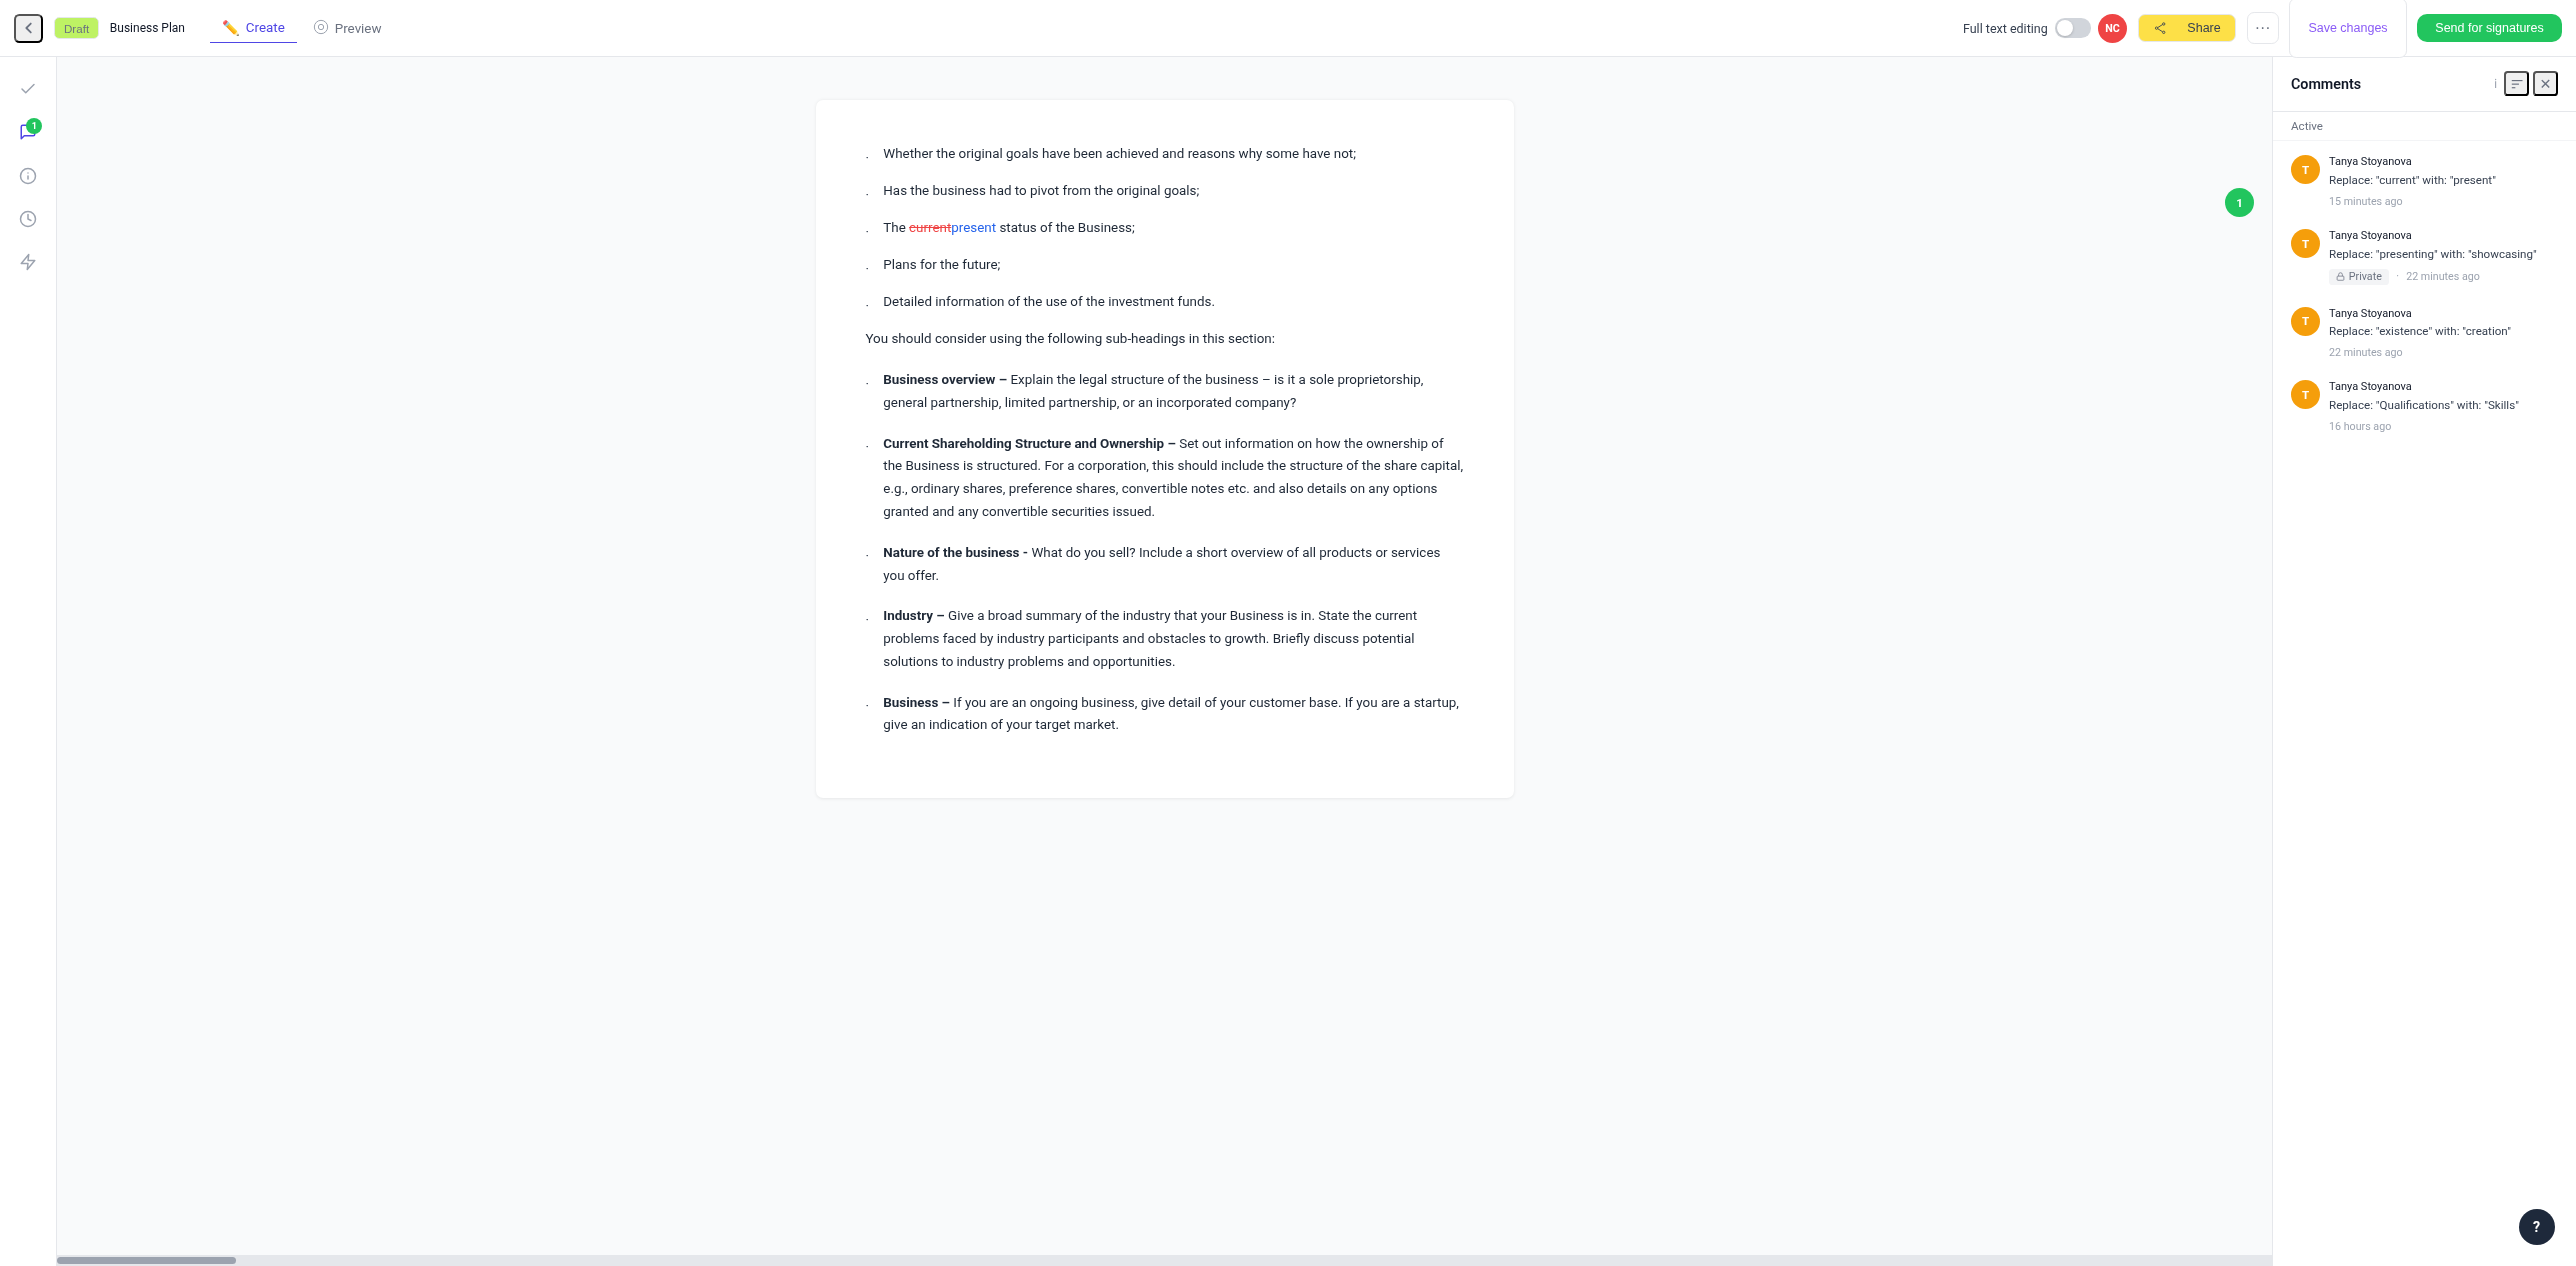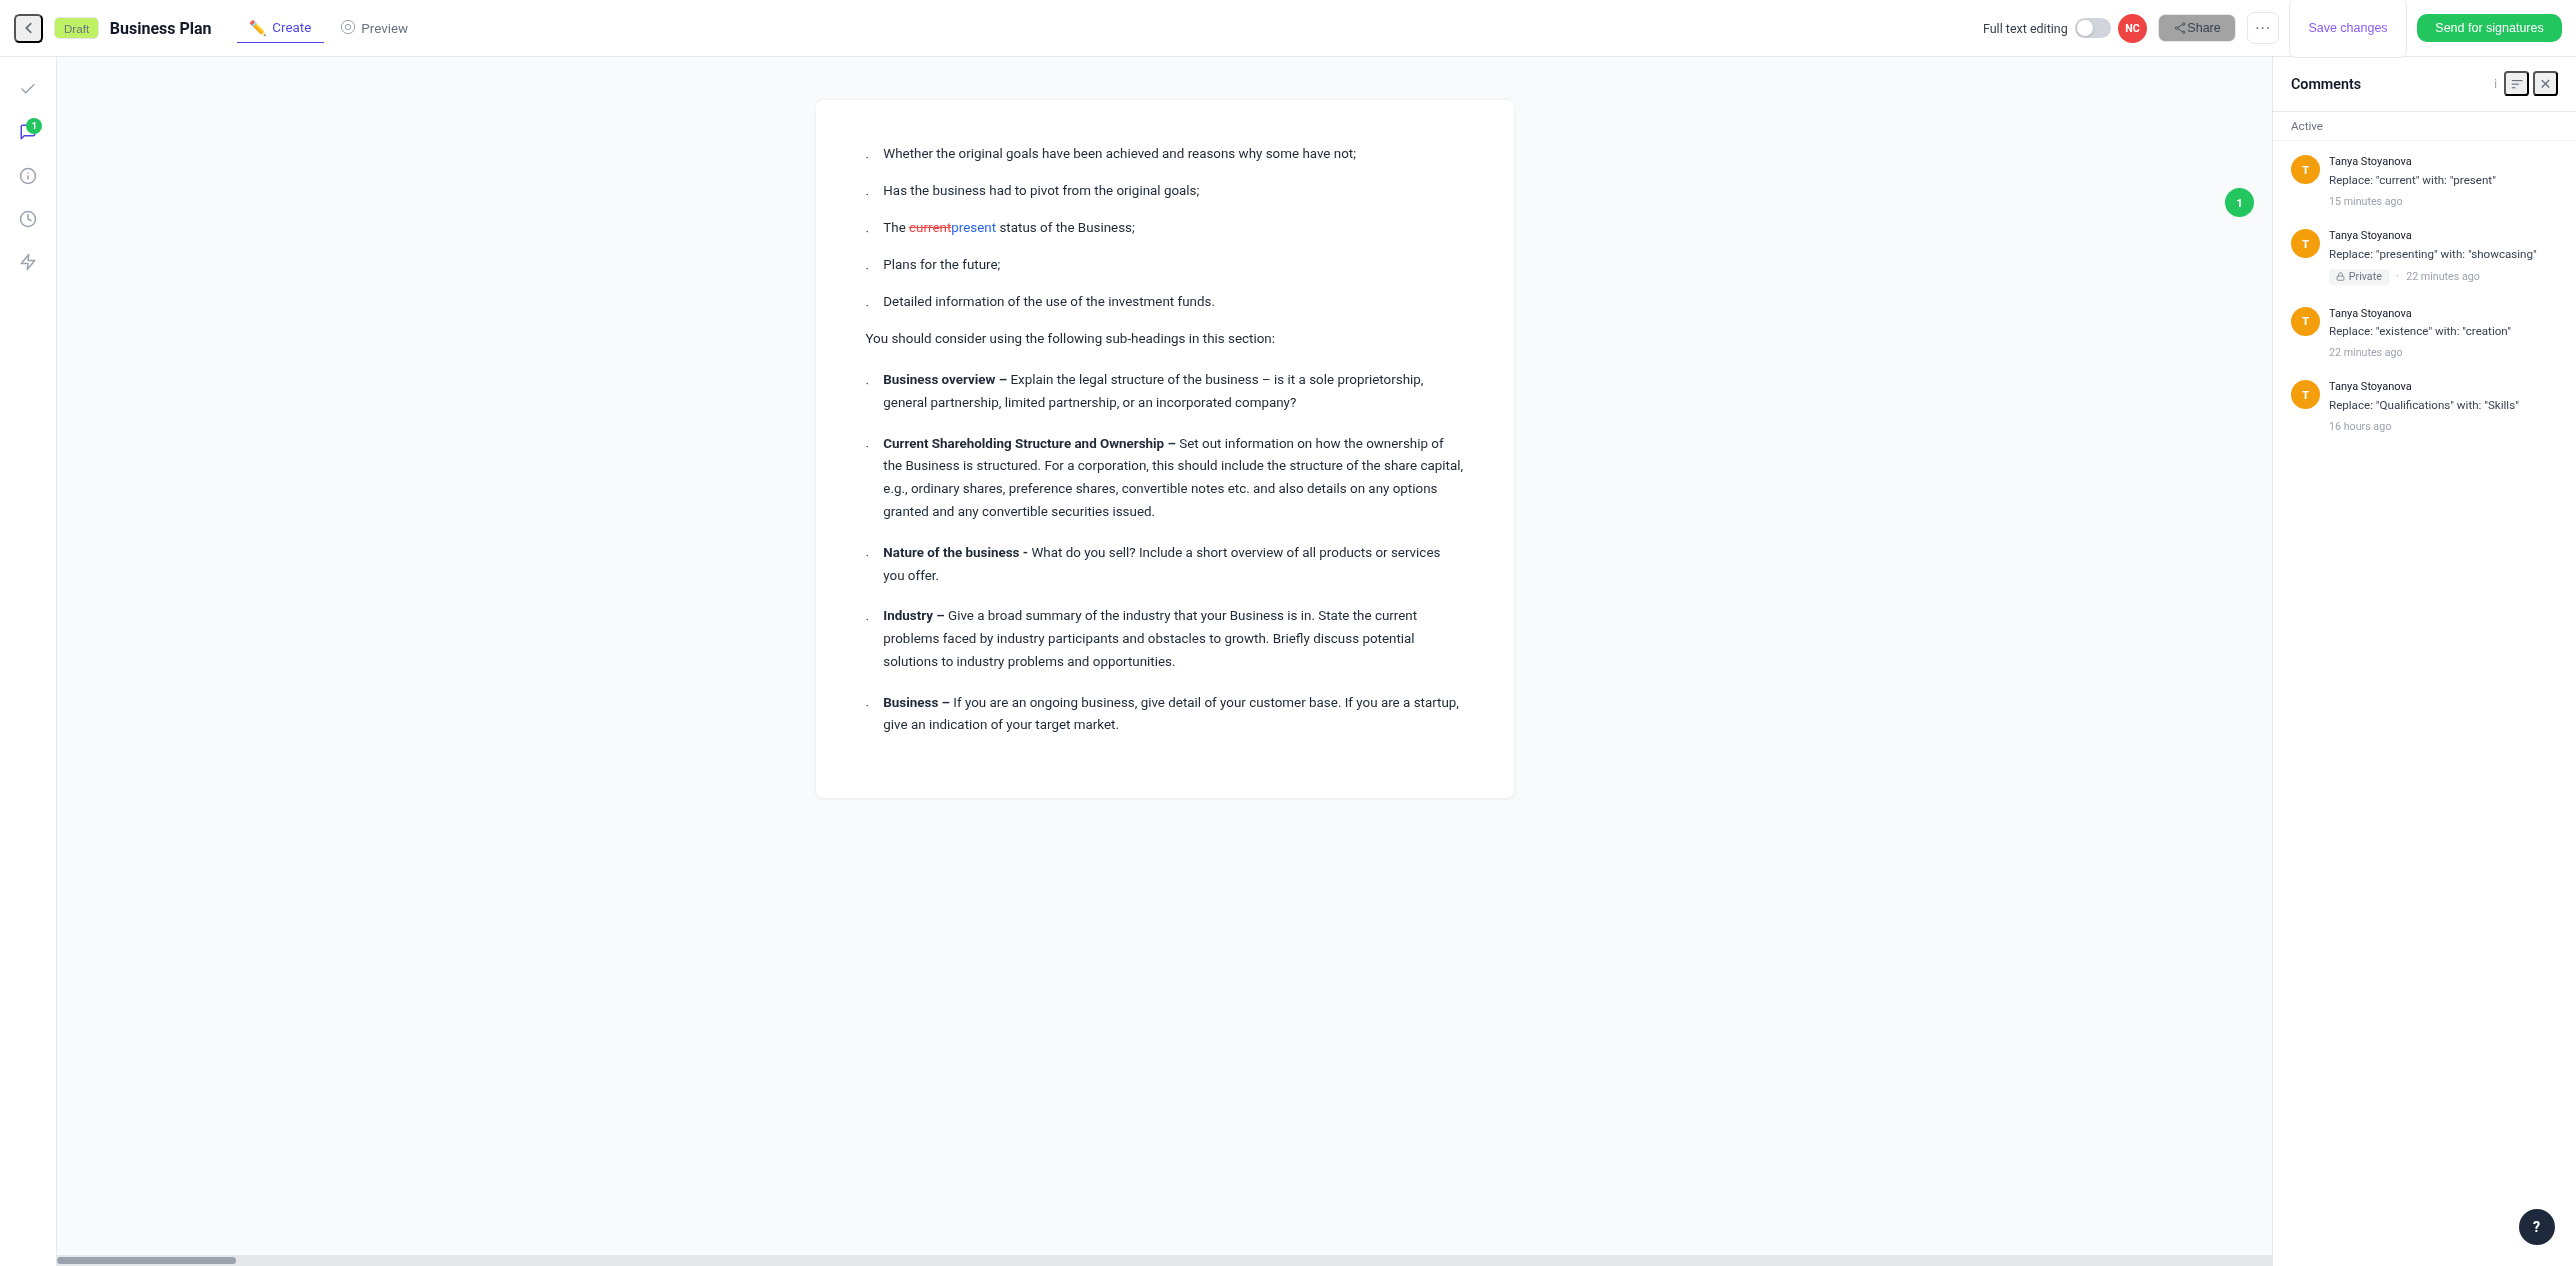--- a/index.html
+++ b/index.html
@@ -28,22 +28,22 @@
     .draft-badge {
       background: #bef264;
       color: #6b7280;
       font-size: 11.6px;
       padding: 3.6px 9px;
       border-radius: 5.4px;
       border: 0.9px solid #e5e7eb;
       cursor: pointer;
     }
     .doc-title {
-      font-size: 16px;
-      font-weight: 700;
+      font-size: 12px;
+      font-weight: 400;
       color: #111827;
       margin-right: 7.2px;
     }
     .header-tabs {
       display: flex;
       gap: 3.6px;
       margin-left: 7.2px;
     }
     .header-tab {
       display: flex;
@@ -89,25 +89,25 @@
       background: #ef4444;
       color: #fff;
       font-size: 10.7px;
       font-weight: 700;
       border-radius: 50%;
       display: flex; align-items: center; justify-content: center;
     }
     .share-btn {
       display: flex;
       align-items: center;
-      gap: 0;
+      gap: 20px;
       padding: 5.4px 14.3px;
       border: 0.9px solid #e5e7eb;
       border-radius: 7.2px;
-      background: #a3a3a3;
+      background: #fde047;
       font-size: 12.5px;
       color: #374151;
       cursor: pointer;
     }
     .more-btn {
       width: 32px; height: 32px;
       display: flex; align-items: center; justify-content: center;
       border: 0.9px solid #e5e7eb;
       border-radius: 7.2px;
       background: #fff;

